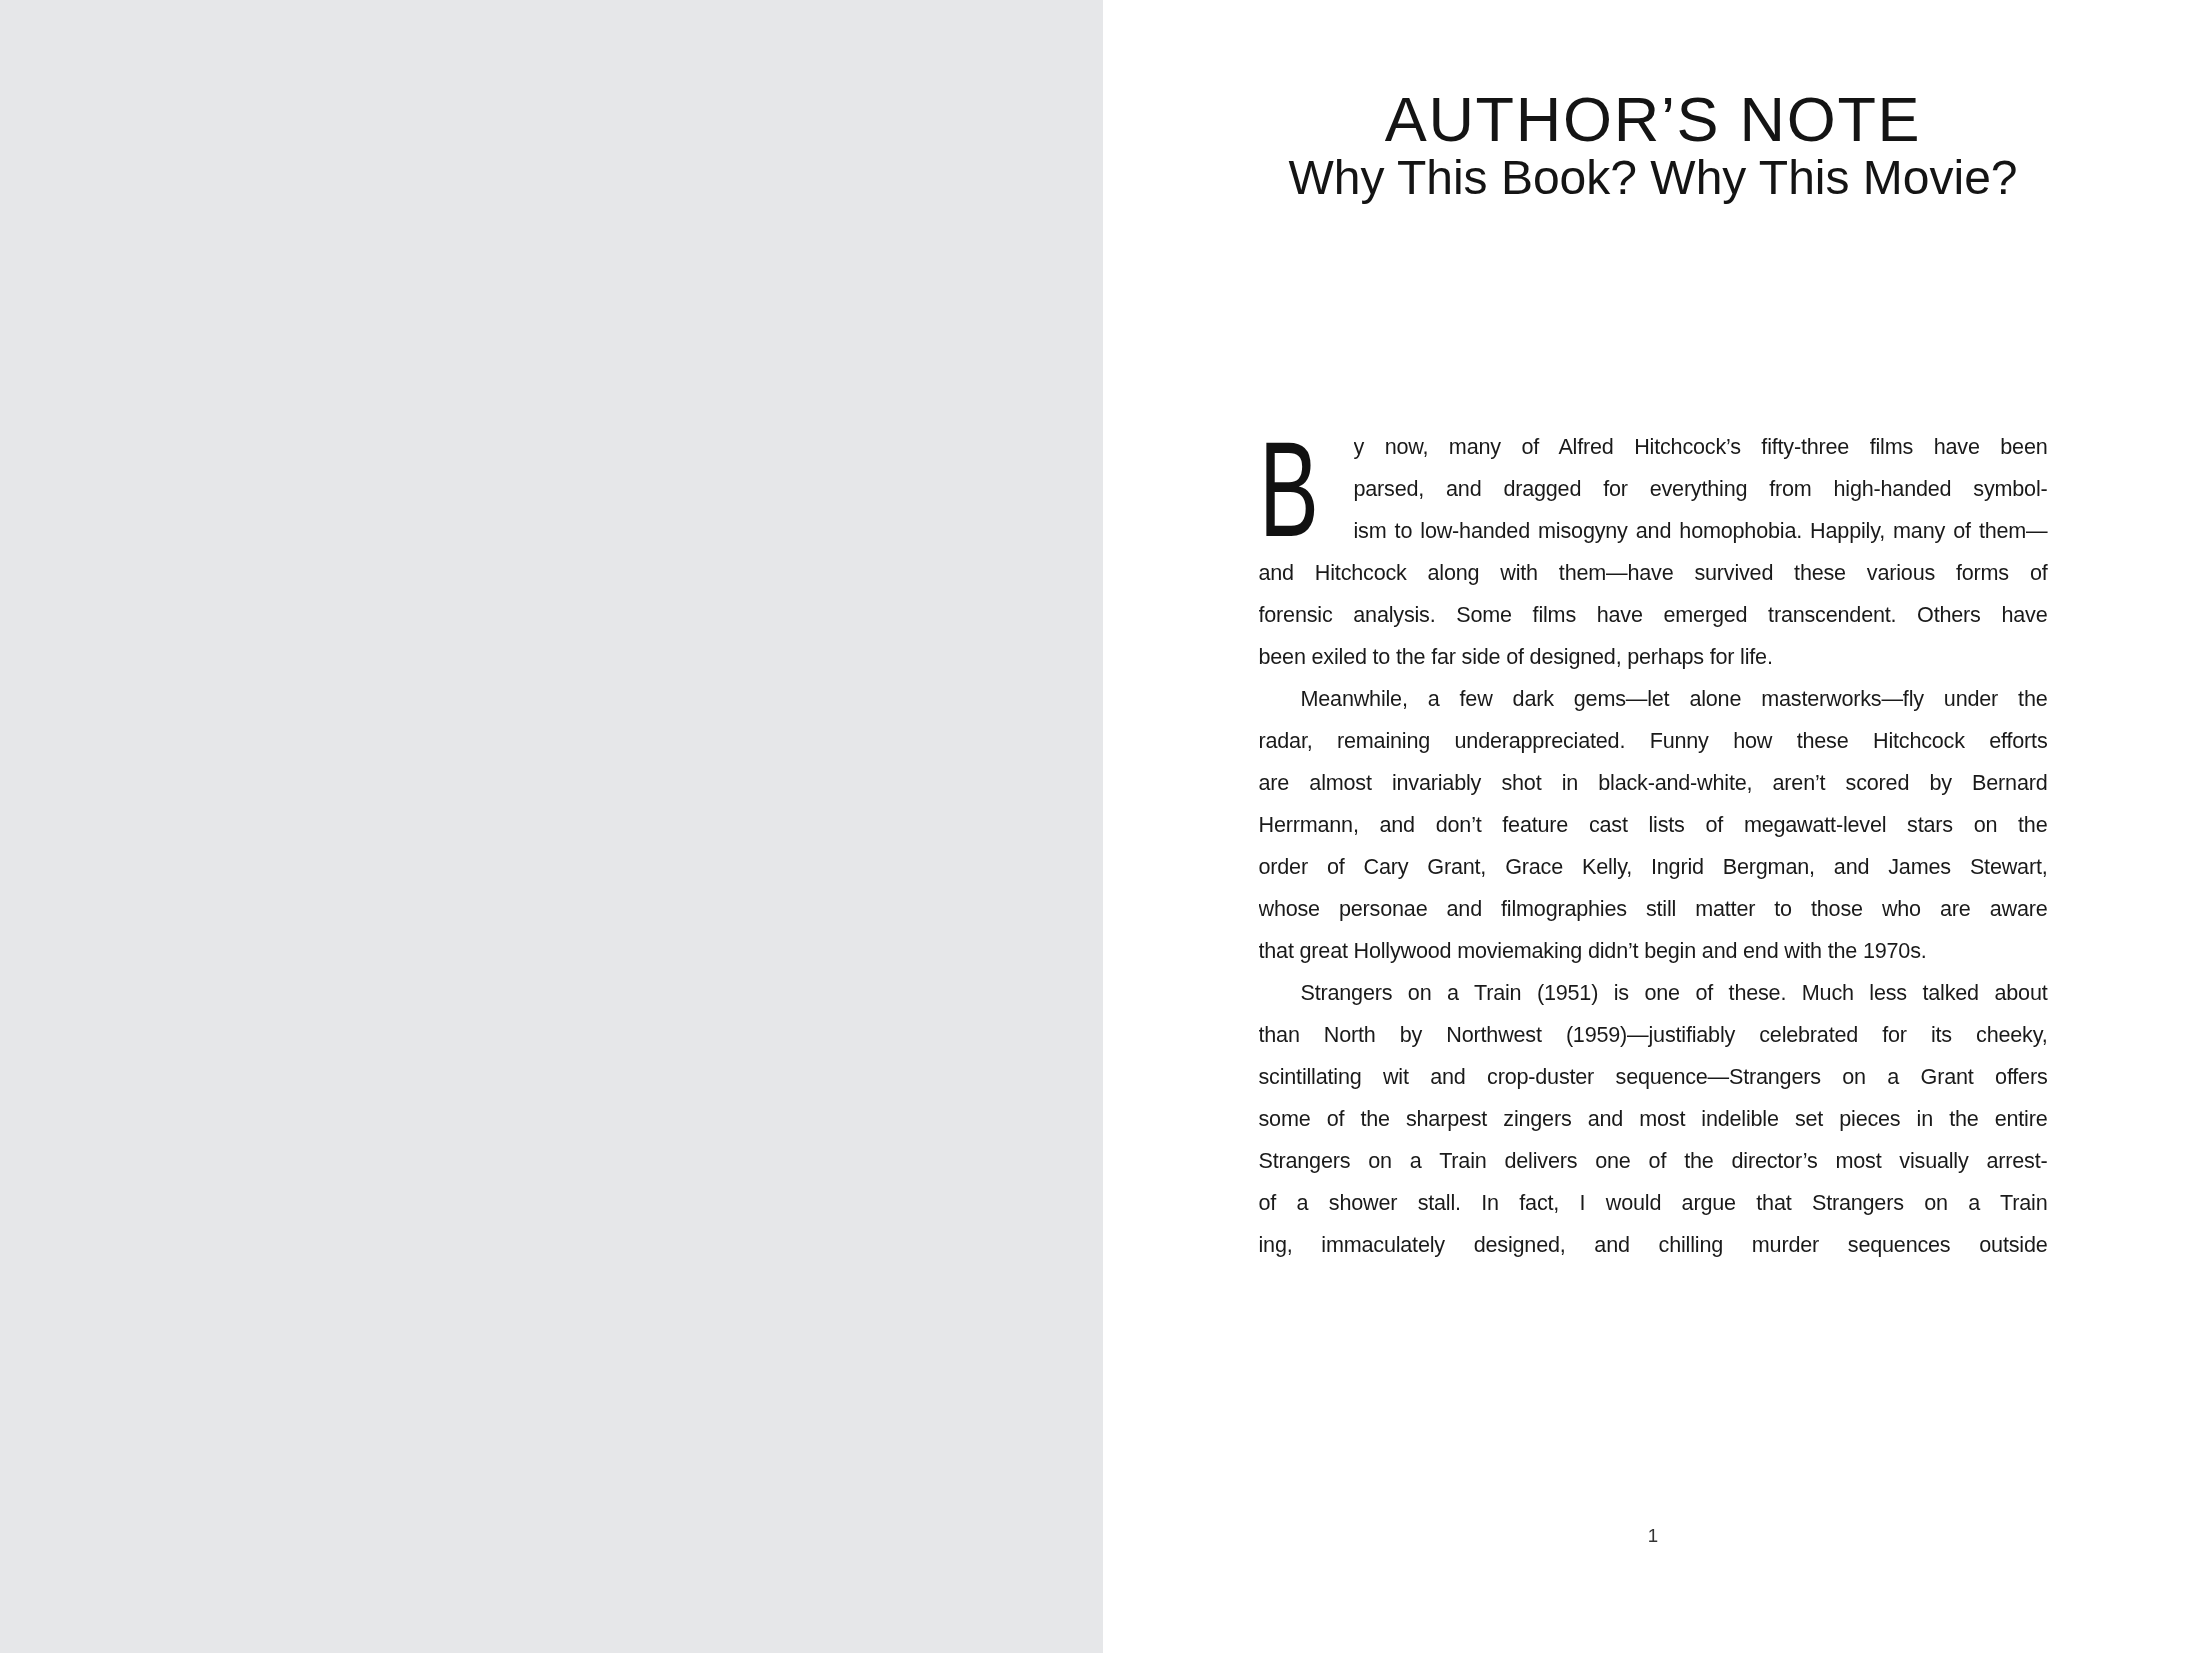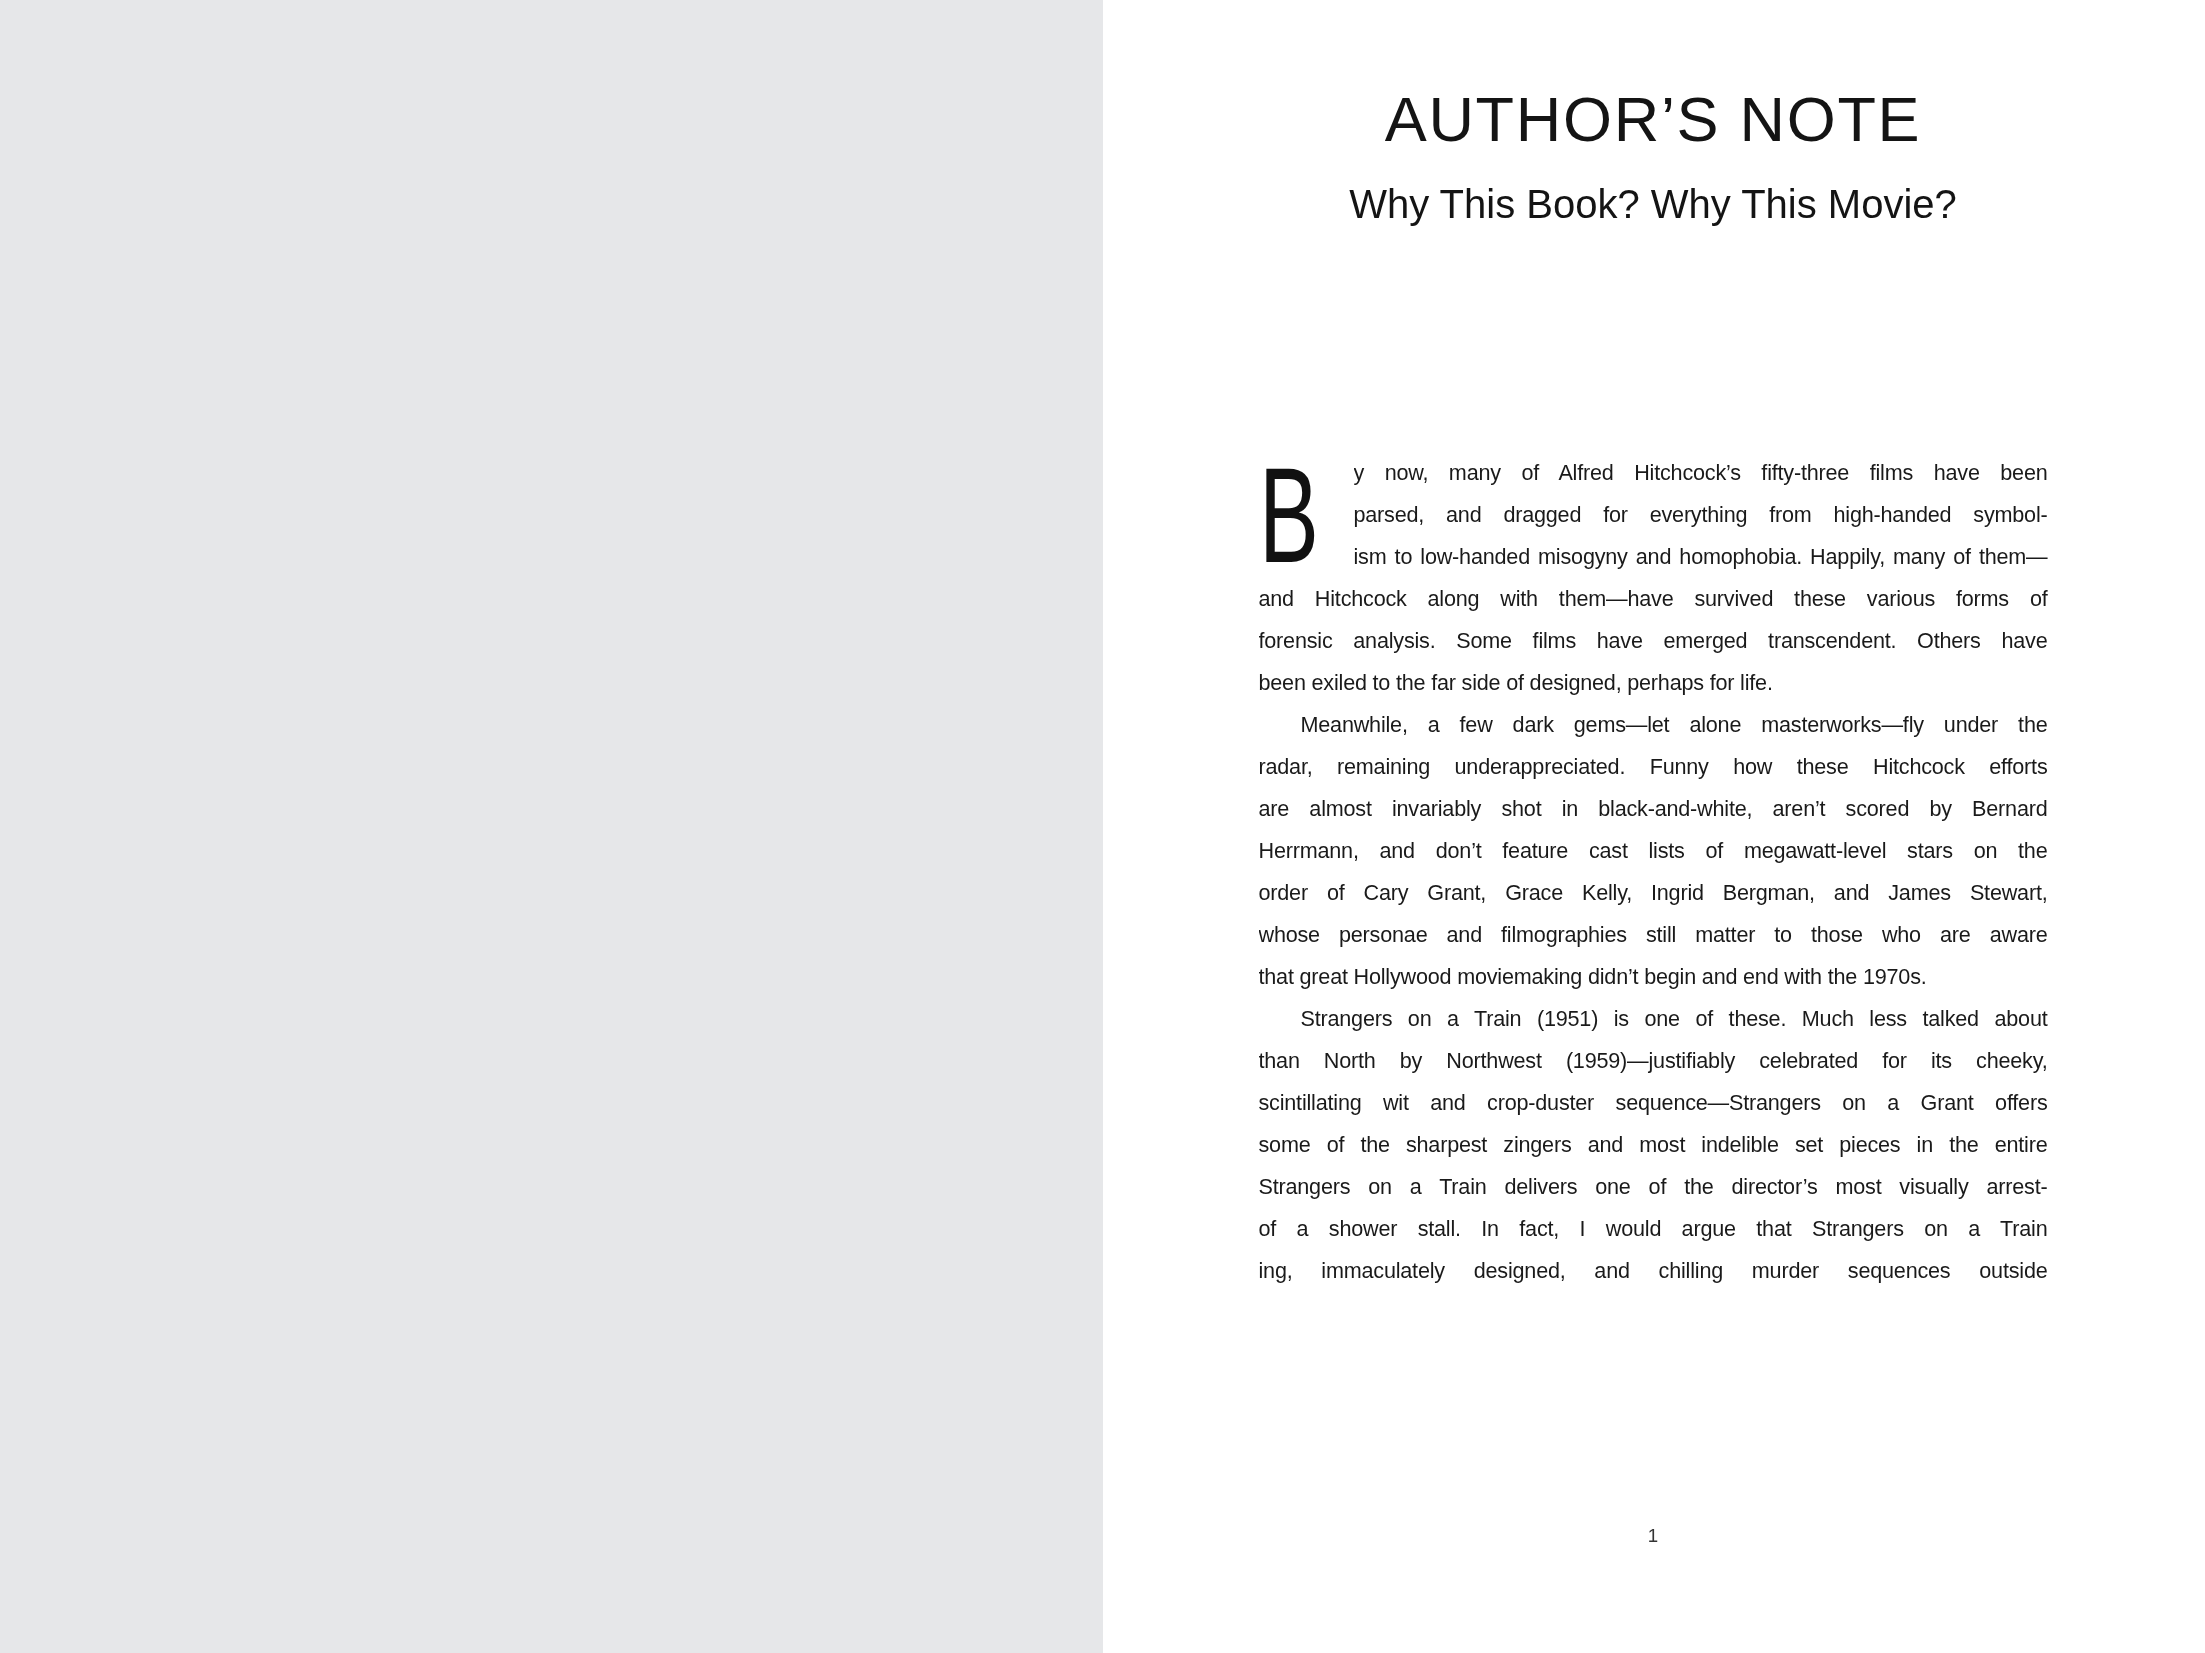--- a/index.html
+++ b/index.html
@@ -36,23 +36,22 @@
   .book-title {
     margin-top: 83px;
     text-align: center;
     font-size: 63px;
     line-height: 73px;
     font-weight: 400;
     letter-spacing: 1.7px;
     white-space: nowrap;
   }
   .book-subtitle {
-    margin-top: 26px;
     text-align: center;
-    font-size: 40px;
+    font-size: 48px;
     line-height: 44px;
     font-weight: 400;
   }
   .body-text {
     margin-top: 226px;
     font-size: 21.6px;
     line-height: 42px;
     letter-spacing: -0.2px;
     color: #1a1a1a;
   }

